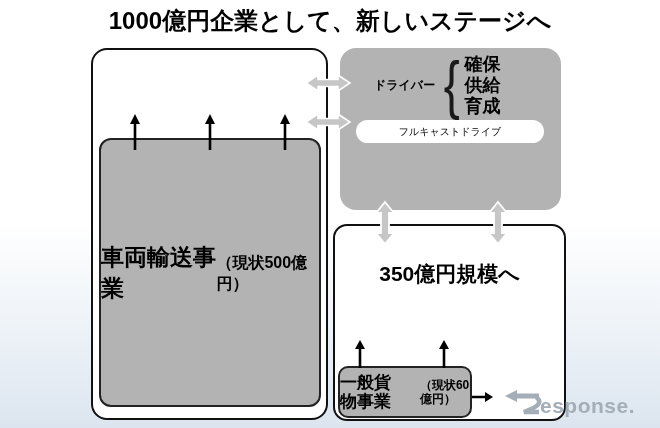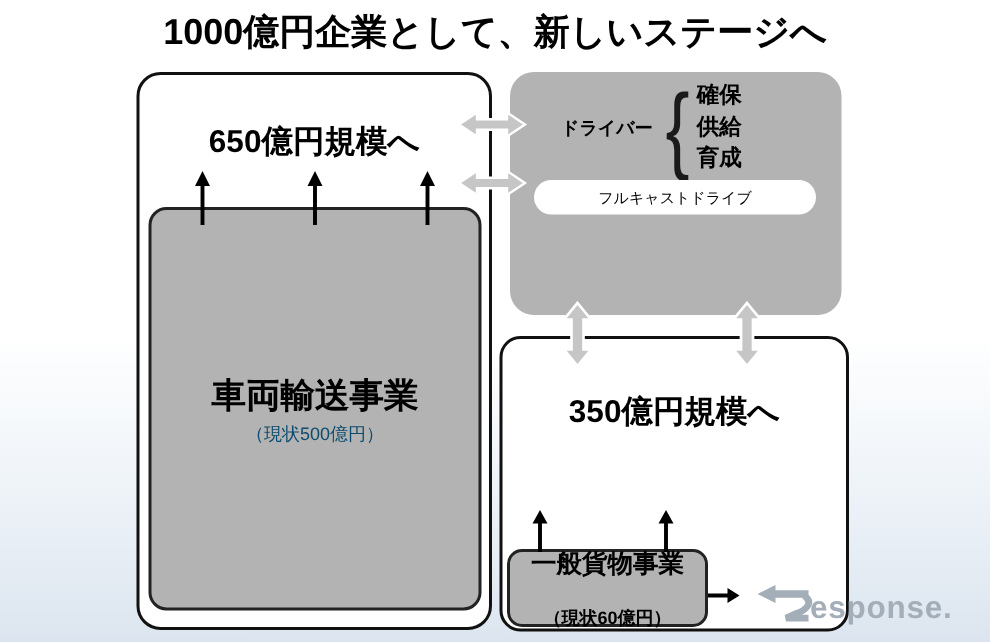--- a/index.html
+++ b/index.html
@@ -15,37 +15,37 @@
   }
   
   .white-box { position:absolute; background:#fff; border:2px solid #111; border-radius:16px; }
   .left-box  { left:91px;  top:48px;  width:237px; height:372px; }
   .right-box { left:333px; top:224px; width:233px; height:197px; border-radius:14px; }
   .box-heading { position:absolute; text-align:center; font-weight:bold; color:#000; font-size:21px; }
   .left-heading  { left:91px;  top:80px;  width:237px; }
   .right-heading { left:333px; top:260px; width:233px; }
   
   .gray-box { position:absolute; background:#b3b3b3; border:2px solid #222;
-              display:flex; flex-direction:column; align-items:center; justify-content:center; }
+              display:flex; flex-direction:row; align-items:center; justify-content:center; }
   .vehicle-box { left:99px; top:138px; width:222px; height:269px; border-radius:12px; }
   .vehicle-box .t1 { font-size:23px; font-weight:bold; color:#000; }
-  .vehicle-box .t2 { font-size:12px; font-weight:normal; color:#0c4a6e; margin-top:2px; }
+  .vehicle-box .t2 { font-size:16px; font-weight:bold; color:#000000; margin-top:2px; }
   .cargo-box { left:338px; top:366px; width:134px; height:52px; border-radius:10px; z-index:4;gap:20px; }
   .cargo-box .t1 { font-size:17px; font-weight:bold; color:#000; line-height:19px; }
   .cargo-box .t2 { font-size:12px; font-weight:bold; color:#000; line-height:14px; }
   
   .driver-box { position:absolute; left:340px; top:48px; width:221px; height:162px;
                 background:#b3b3b3; border-radius:16px; }
   .driver-row { position:absolute; left:352px; top:50px; width:200px; height:70px;
                 display:flex; align-items:center; }
   .driver-label { font-size:12px; font-weight:bold; color:#000; margin-left:22px; white-space:nowrap; }
   .brace { font-size:64px; line-height:70px; font-weight:400; color:#1a1a1a;
            transform:scaleX(0.75); margin-left:6px; }
   .driver-items { margin-left:2px; }
-  .driver-items div { font-size:15px; font-weight:bold; color:#000; line-height:21px;font-family:Liberation Serif, serif; }
+  .driver-items div { font-size:18px; font-weight:bold; color:#000; line-height:21px; }
   .pill { position:absolute; left:356px; width:188px; height:23px; border-radius:12px;
           display:flex; align-items:center; justify-content:center;
           font-size:10px; font-weight:normal; z-index:3; white-space:nowrap; }
   .pill-white { background:#fff; color:#000; }
   .pill-blue  { background:#32348e; color:#fff; }
   .pill1 { top:120px; } .pill2 { top:147px; } .pill3 { top:173px; }
   
   .arr { position:absolute; z-index:5; }
   .watermark { position:absolute; left:504px; top:390px; display:flex; align-items:flex-end;
                z-index:6; }
@@ -53,21 +53,20 @@
                         font-weight:bold; margin-left:-2px; }
 </style>
 </head>
 <body>
 
 <div class="stage">
 
   <div class="title">1000億円企業として、新しいステージへ</div>
 
   <div class="white-box left-box"></div>
-  <div class="box-heading left-heading">650億円規模へ</div>
 
   <div class="gray-box vehicle-box">
     <div class="t1">車両輸送事業</div>
     <div class="t2">（現状500億円）</div>
   </div>
 
   <svg class="arr" style="left:129px;top:114px;" width="12" height="36">
       <polygon points="6,0 11,10 7.3,10 7.3,36 4.7,36 4.7,10 1,10" fill="#000"></polygon>
     </svg>
   <svg class="arr" style="left:204px;top:114px;" width="12" height="36">

